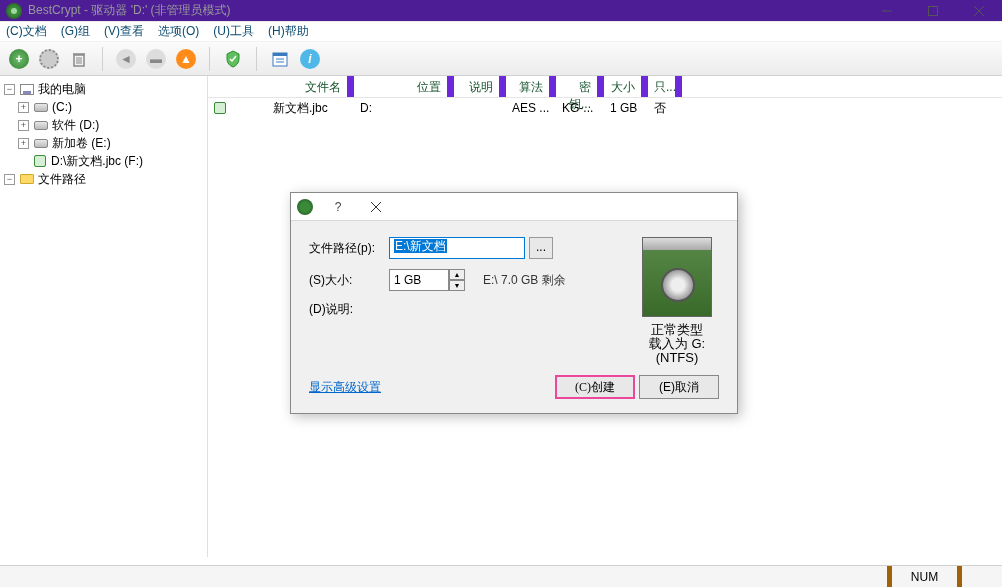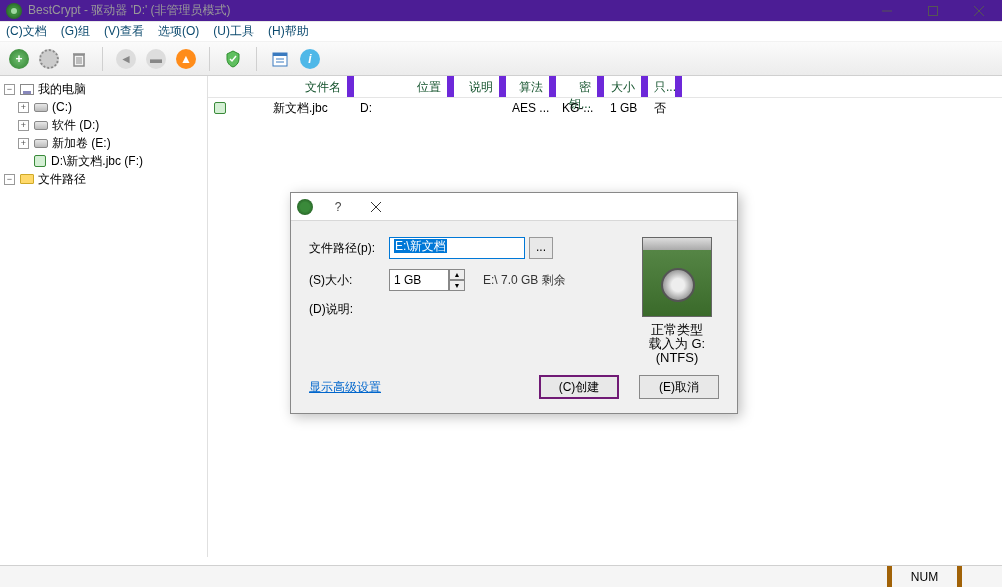--- a/index.html
+++ b/index.html
@@ -62,24 +62,24 @@
 .spin input{width:60px;height:22px;border:1px solid #888;padding:0 4px;}
 .spin .sb{width:16px;display:flex;flex-direction:column;}
 .spin .sb div{flex:1;border:1px solid #888;background:#eee;font-size:7px;text-align:center;line-height:9px;}
 .free{margin-left:18px;color:#333;}
 .preview{width:84px;text-align:center;}
 .safe{width:70px;height:80px;background:linear-gradient(#5a8a4a,#3a6a2a);border:1px solid #666;margin:0 auto 6px;position:relative;}
 .safe::before{content:"";position:absolute;left:0;right:0;top:0;height:12px;background:linear-gradient(#ddd,#aaa);}
 .dial{position:absolute;left:18px;top:30px;width:34px;height:34px;border-radius:50%;background:radial-gradient(circle,#eee 30%,#888 80%);border:2px solid #555;}
 .preview .lbl{font-size:13px;line-height:14px;}
 .est{margin-top:4px;}
-.dlg-footer{display:flex;align-items:center;padding:0 18px 14px 18px;gap:20px;}
+.dlg-footer{display:flex;align-items:center;padding:0 18px 14px 18px;gap:4px;}
 .link{color:#0066cc;text-decoration:underline;flex:1;}
 .btn{width:80px;height:24px;border:1px solid #888;background:#e8e8e8;}
-.btn.primary{border:2px solid #701a75;}
+.btn.primary{border:2px solid #ec4899;font-family:Liberation Serif, serif;}
 </style>
 </head>
 <body>
 
 <div class="titlebar">
   <div class="app-icon"></div>
   <div class="title">BestCrypt - 驱动器 'D:' (非管理员模式)</div>
   <div class="winbtns">
     <div class="winbtn">
         <svg viewBox="0 0 10 10">

